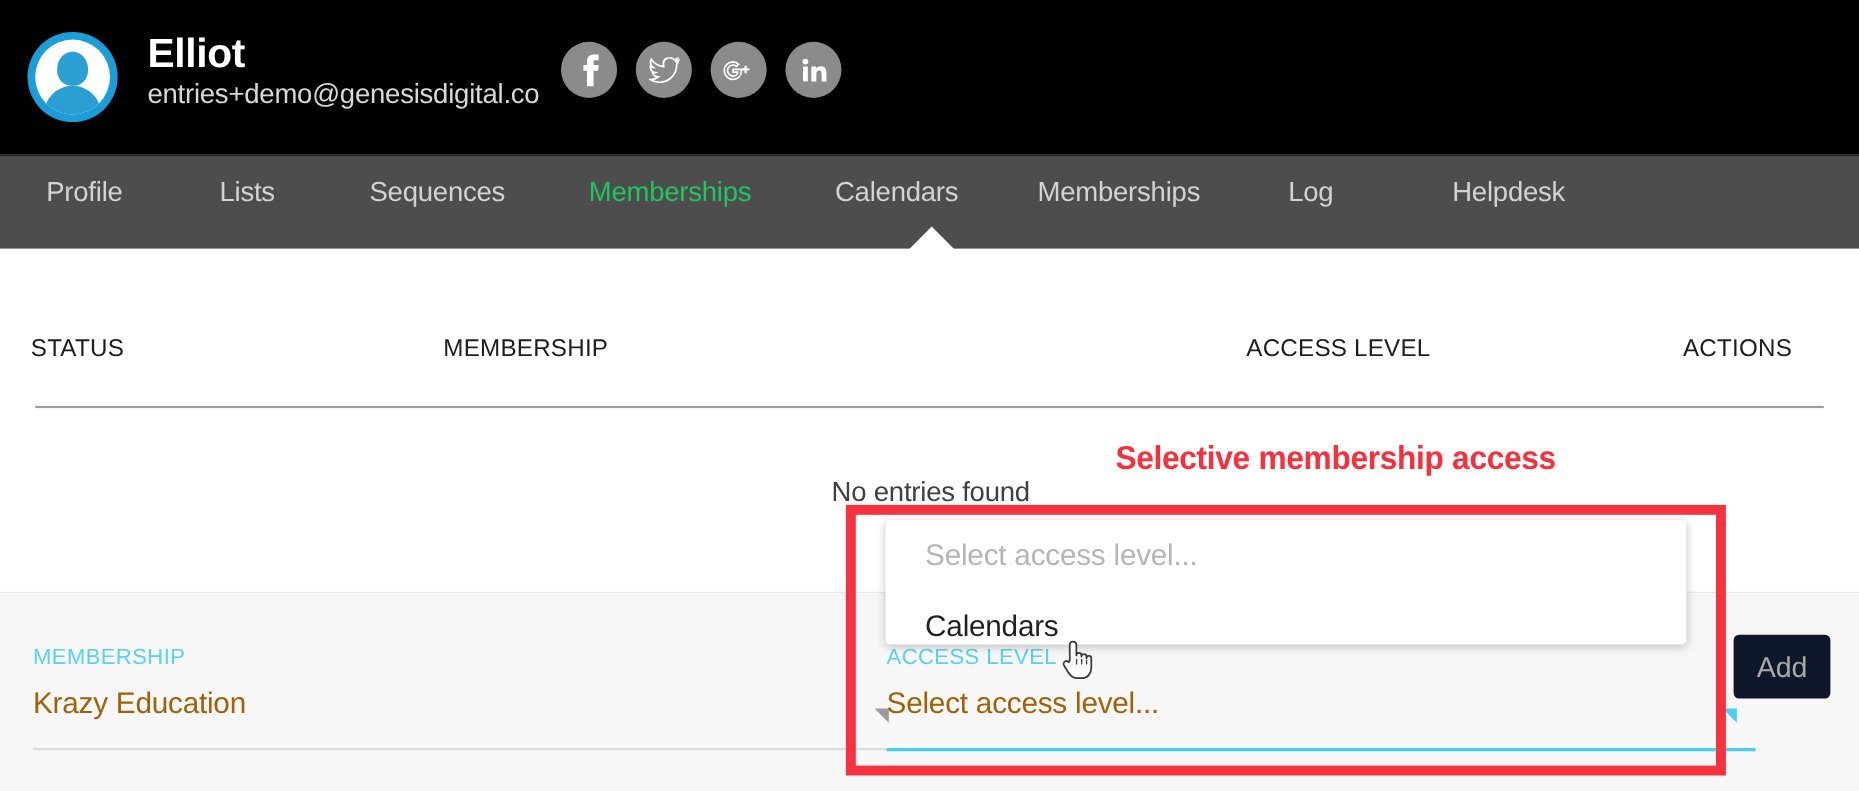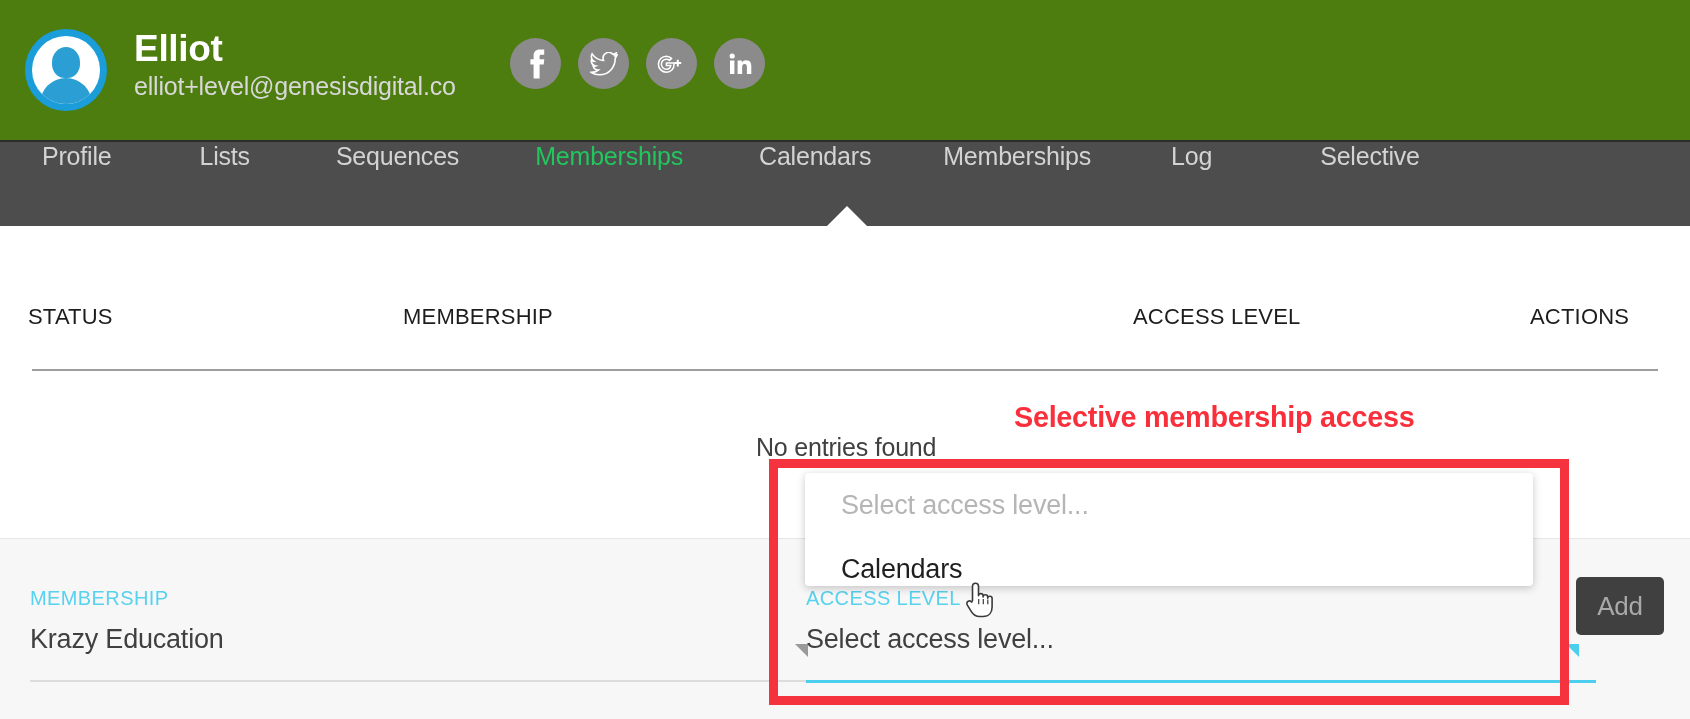--- a/index.html
+++ b/index.html
@@ -14,21 +14,21 @@
     overflow: hidden;
     font-family: "Liberation Sans", sans-serif;
     -webkit-font-smoothing: antialiased;
   }
 
   
   .header {
     position: absolute;
     left: 0; top: 0;
     width: 1690px; height: 140px;
-    background: #4d7c0f;
+    background: #000000;
     box-sizing: border-box;
   }
   .avatar {
     position: absolute;
     left: 25px; top: 29px;
     width: 82px; height: 82px;
     border-radius: 50%;
     background: #1b9dd9;
     overflow: hidden;
   }
@@ -98,21 +98,21 @@
     width: 1690px; height: 86px;
     background: #4d4d4d;
     border-top: 2px solid #2c2c2c;
     box-sizing: border-box;
   }
   .nav-list {
     position: absolute;
     left: 0; top: 0;
     width: 1690px; height: 66px;
     display: flex;
-    align-items: flex-start;
+    align-items: center;
     padding: 0 36px 0 42px;
     box-sizing: border-box;
   }
   .nav-item {
     font-size: 25px;
     color: #d3d3d3;
     white-space: nowrap;
     cursor: pointer;
     letter-spacing: -0.2px;
   }
@@ -177,21 +177,21 @@
     top: 0; left: 0;
     font-size: 20px;
     color: #57d2ef;
     letter-spacing: 0.4px;
     white-space: nowrap;
   }
   .field-value {
     position: absolute;
     top: 37px; left: 0;
     font-size: 27px;
-    color: #404040;
+    color: #a16207;
     letter-spacing: -0.2px;
     white-space: nowrap;
   }
   .field-rule {
     position: absolute;
     left: 0;
     height: 2px;
     background: #dcdcdc;
   }
   .field-rule.active {
@@ -211,21 +211,21 @@
   #field-membership .field-rule { top: 93px; width: 790px; }
   #field-membership .field-caret { left: 765px; top: 57px; }
   #field-access { left: 806px; top: 48px; width: 790px; }
   #field-access .field-rule { top: 93px; width: 790px; }
   #field-access .field-caret { left: 760px; top: 57px; }
 
   .add-button {
     position: absolute;
     left: 1576px; top: 577px;
     width: 88px; height: 58px;
-    background: #404040;
+    background: #0f172a;
     border: none;
     border-radius: 5px;
     font-family: "Liberation Sans", sans-serif;
     font-size: 26px;
     color: #a9a9a9;
     cursor: default;
     letter-spacing: -0.2px;
   }
 
   
@@ -293,21 +293,21 @@
 <div class="header">
 
   <div class="avatar">
     <div class="avatar-inner">
       <div class="avatar-head"></div>
       <div class="avatar-body"></div>
     </div>
   </div>
 
   <div class="user-name">Elliot</div>
-  <div class="user-email">elliot+level@genesisdigital.co</div>
+  <div class="user-email">entries+demo@genesisdigital.co</div>
 
   <div class="social-row">
     <div class="social-btn">
       <svg width="18" height="30" viewBox="0 0 18 30" aria-hidden="true">
         <path fill="#ffffff" d="M12.6 10.2V7.6c0-1.2.3-1.8 2-1.8h2.6V0.6h-4.2C8.4.6 6.6 3 6.6 7.1v3.1H3.4v5.2h3.2V29.4h6V15.4h4.1l.6-5.2z"></path>
       </svg>
     </div>
     <div class="social-btn">
       <svg width="28" height="24" viewBox="0 0 28 24" aria-hidden="true">
         <path fill="none" stroke="#ffffff" stroke-width="1.6" d="M27 3.1c-1 .45-2.05.75-3.15.9 1.15-.7 2-1.75 2.4-3.05-1.05.65-2.25 1.1-3.5 1.35A5.5 5.5 0 0 0 13.3 7.3c0 .45.05.85.15 1.25A15.6 15.6 0 0 1 2.1 1.85a5.6 5.6 0 0 0-.75 2.8c0 1.9.95 3.6 2.45 4.6-.9-.05-1.75-.3-2.5-.7v.05c0 2.7 1.9 4.95 4.4 5.45-.45.15-.95.2-1.45.2-.35 0-.7-.05-1.05-.1.7 2.2 2.75 3.8 5.15 3.85A11.1 11.1 0 0 1 1 20.35 15.55 15.55 0 0 0 9.45 22.8c10.15 0 15.7-8.4 15.7-15.7v-.7A11.2 11.2 0 0 0 27 3.1z"></path>
@@ -331,21 +331,21 @@
 
 <div class="nav">
   <div class="nav-list">
     <div class="nav-item" style="margin-right:88px;">Profile</div>
     <div class="nav-item" style="margin-right:86px;">Lists</div>
     <div class="nav-item" style="margin-right:76px;">Sequences</div>
     <div class="nav-item active" style="margin-right:76px;">Memberships</div>
     <div class="nav-item" style="margin-right:72px;">Calendars</div>
     <div class="nav-item" style="margin-right:80px;">Memberships</div>
     <div class="nav-item" style="margin-right:108px;">Log</div>
-    <div class="nav-item">Selective</div>
+    <div class="nav-item">Helpdesk</div>
   </div>
   <div class="nav-arrow"></div>
 </div>
 
 <div class="table-head">
   <div class="th th-status">STATUS</div>
   <div class="th th-membership">MEMBERSHIP</div>
   <div class="th th-access">ACCESS LEVEL</div>
   <div class="th th-actions">ACTIONS</div>
 </div>

